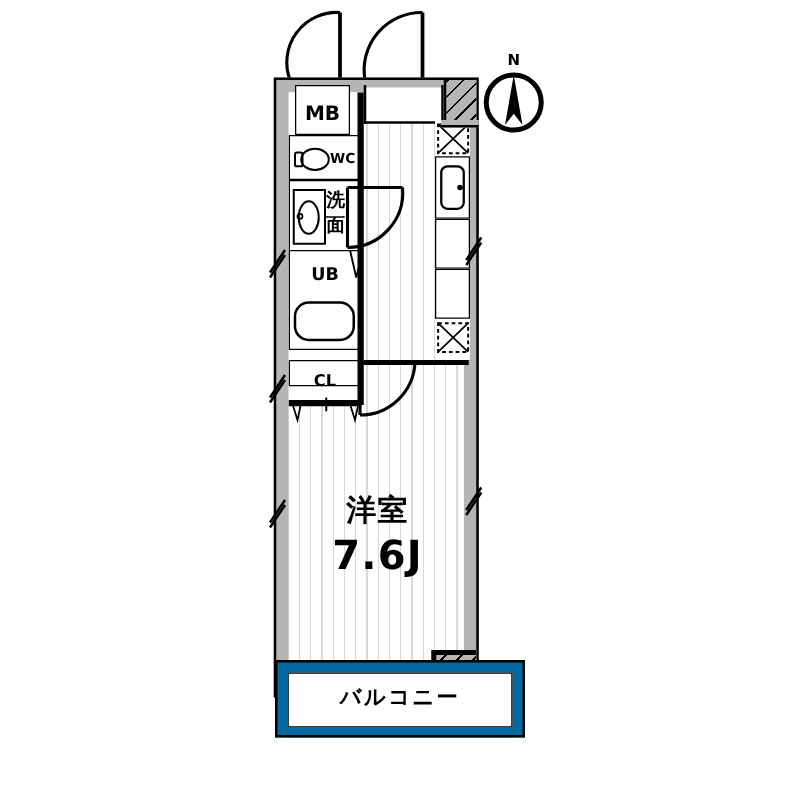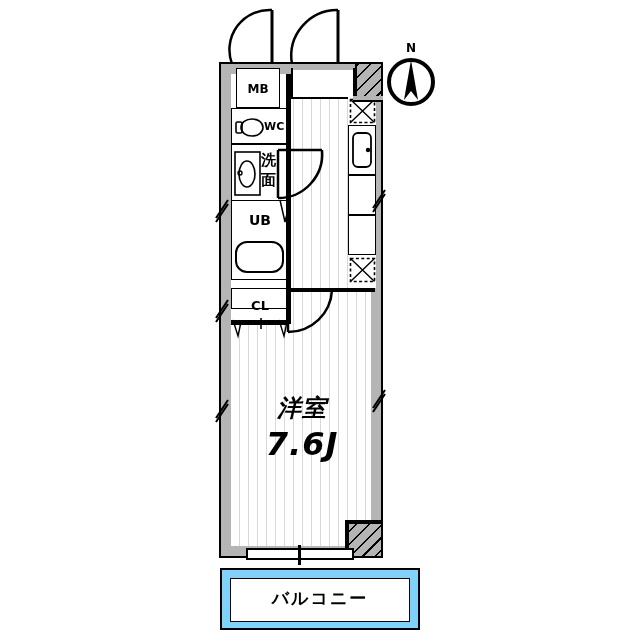--- a/index.html
+++ b/index.html
@@ -56,21 +56,21 @@
     <path class="st" d="M50,4 A46,46 0 0 0 4,58" stroke-width="2.5"></path>
   </svg>
 
   <div class="abs wall" style="left:219px;top:62px;width:164px;height:496px;"></div>
 
   <div class="abs floorstripe" style="left:231px;top:74px;width:140px;height:472px;"></div>
 
   <div class="abs plain" style="left:231px;top:74px;width:58px;height:250px;"></div>
 
   <div class="abs roomthin" style="left:236px;top:68px;width:44px;height:40px;">
-    <div class="lbl lbl-bold ctr" style="top:14px;font-size:12px;">MB</div>
+    <div class="lbl lbl-bold ctr" style="top:14px;font-size:16px;">MB</div>
   </div>
 
   <div class="abs roomthin" style="left:231px;top:108px;width:58px;height:36px;">
     <div class="lbl lbl-bold" style="left:32px;top:12px;font-size:11px;">WC</div>
     <svg class="abs" style="left:3px;top:6px;width:30px;height:24px;">
       <rect x="1" y="7" width="6" height="11" rx="1.5" class="st" stroke-width="1.6"></rect>
       <ellipse cx="17" cy="12.5" rx="11" ry="8.5" class="st" stroke-width="1.6"></ellipse>
     </svg>
   </div>
 
@@ -163,27 +163,27 @@
   <svg class="abs" style="left:215px;top:400px;width:14px;height:26px;">
     <path class="st" d="M1,22 L13,4 M1,18 L13,0" stroke-width="2"></path>
   </svg>
   <svg class="abs" style="left:372px;top:190px;width:14px;height:26px;">
     <path class="st" d="M1,22 L13,4 M1,18 L13,0" stroke-width="2"></path>
   </svg>
   <svg class="abs" style="left:372px;top:390px;width:14px;height:26px;">
     <path class="st" d="M1,22 L13,4 M1,18 L13,0" stroke-width="2"></path>
   </svg>
 
-  <div class="abs" style="left:252px;top:396px;width:100px;height:60px;font-style:italic;">
+  <div class="abs" style="left:252px;top:396px;width:100px;height:60px;">
     <div class="lbl lbl-bold ctr" style="top:0px;font-size:24px;letter-spacing:1px;">洋室</div>
     <div class="lbl lbl-bold ctr" style="top:32px;font-size:32px;letter-spacing:1px;">7.6J</div>
   </div>
 
   <div class="abs" style="left:246px;top:548px;width:108px;height:12px;background:#fff;border:2px solid #000;">
     <div class="abs" style="left:50px;top:-5px;width:3px;height:20px;background:#000;"></div>
   </div>
 
-  <div class="abs" style="left:220px;top:568px;width:200px;height:62px;background:#7dd3fc;border:2px solid #000;">
+  <div class="abs" style="left:220px;top:528px;width:200px;height:62px;background:#0369a1;border:2px solid #000;">
     <div class="abs" style="left:8px;top:8px;width:180px;height:44px;background:#fff;border:1.5px solid #000;"></div>
     <div class="lbl lbl-bold ctr" style="top:20px;font-size:17px;letter-spacing:2px;">バルコニー</div>
   </div>
 
 </div>
 
 </body></html>

